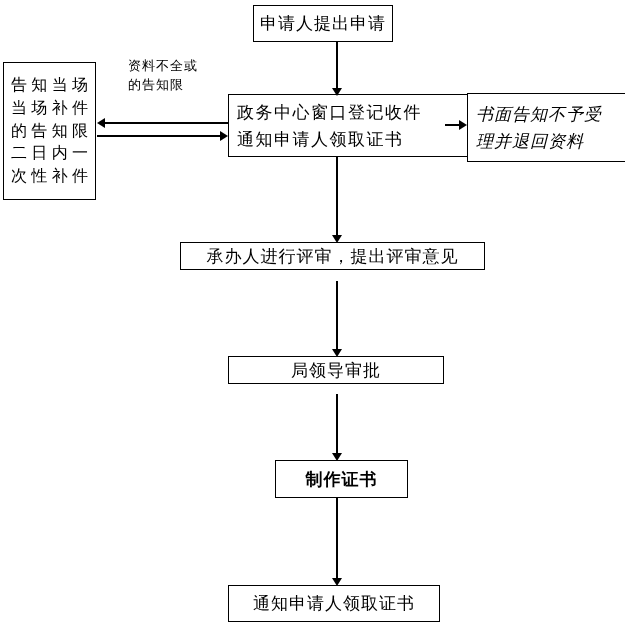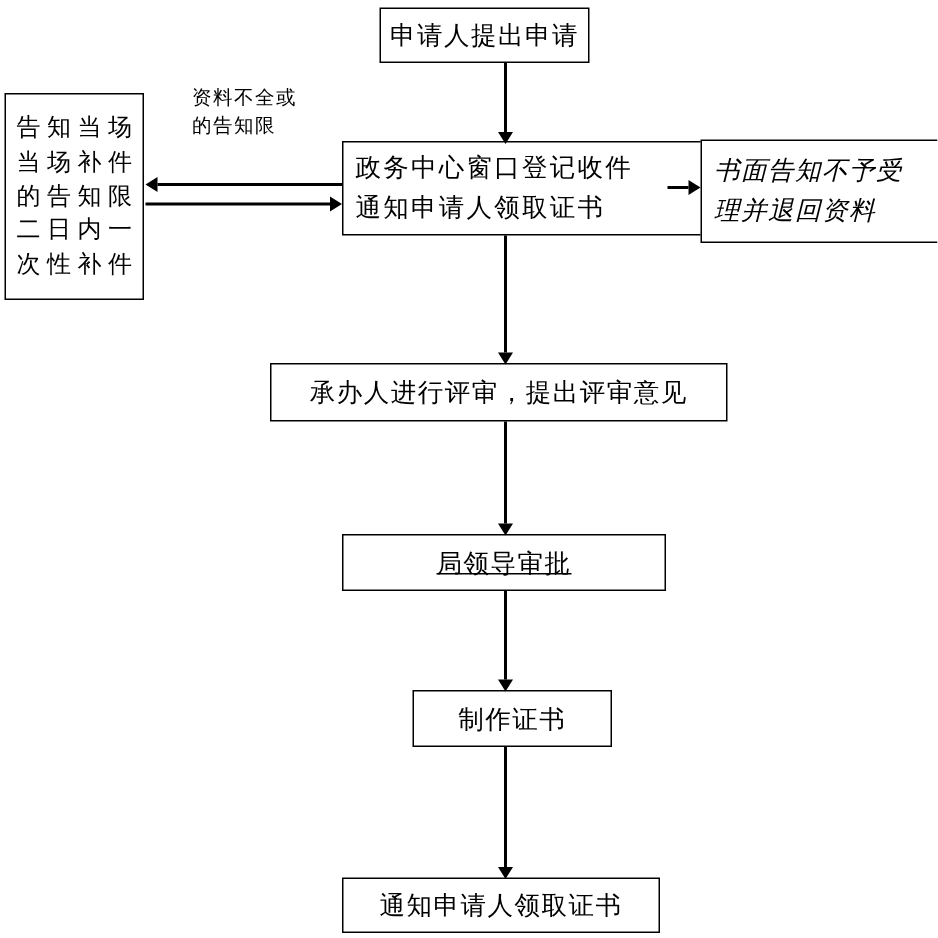--- a/index.html
+++ b/index.html
@@ -120,29 +120,29 @@
     <span class="ln">的告知限</span>
     <span class="ln">二日内一</span>
     <span class="ln">次性补件</span>
   </div>
 
   <div id="label-incomplete">
     <span class="ln" style="display:block">资料不全或</span>
     <span class="ln" style="display:block">的告知限</span>
   </div>
 
-  <div class="box center fs-main" style="left:180px; top:242px; width:305px; height:39px;">
+  <div class="box center fs-main" style="left:180px; top:242px; width:305px; height:28px;">
     <span>承办人进行评审，提出评审意见</span>
   </div>
 
-  <div class="box center fs-main" style="left:228px; top:356px; width:216px; height:38px;text-decoration:underline;">
+  <div class="box center fs-main" style="left:228px; top:356px; width:216px; height:28px;">
     <span>局领导审批</span>
   </div>
 
-  <div class="box center fs-main" style="left:275px; top:460px; width:133px; height:38px;">
+  <div class="box center fs-main" style="left:275px; top:460px; width:133px; height:38px;font-weight:bold;">
     <span>制作证书</span>
   </div>
 
   <div class="box center fs-main" style="left:228px; top:585px; width:212px; height:37px;">
     <span>通知申请人领取证书</span>
   </div>
 
   <div class="vline head-down" style="left:336px; top:42px; height:46px;"></div>
   <div class="vline head-down" style="left:336px; top:157px; height:78px;"></div>
   <div class="vline head-down" style="left:336px; top:281px; height:68px;"></div>

